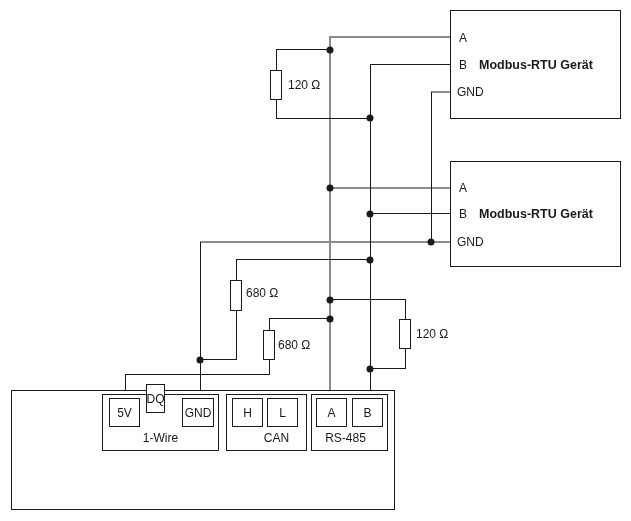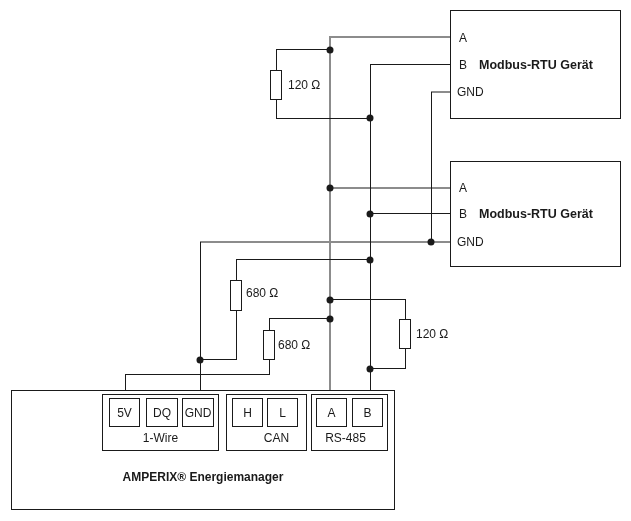--- a/index.html
+++ b/index.html
@@ -86,29 +86,28 @@
   <div class="box" style="left:450px;top:161px;width:171px;height:106px;"></div>
   <span class="lbl" style="left:459px;top:181px;">A</span>
   <span class="lbl" style="left:459px;top:207px;">B</span>
   <span class="lbl b" style="left:479px;top:207px;">Modbus-RTU Gerät</span>
   <span class="lbl" style="left:457px;top:235px;">GND</span>
 
   <div class="box" style="left:11px;top:390px;width:384px;height:120px;"></div>
 
   <div class="grp" style="left:102px;top:394px;width:117px;height:57px;"></div>
   <div class="term" style="left:109px;top:398px;width:31px;height:29px;">5V</div>
-  <div class="term" style="left:146px;top:398px;width:32px;height:29px;">DQ</div>
+  <div class="term" style="left:146px;top:384px;width:19px;height:29px;">DQ</div>
   <div class="term" style="left:182px;top:398px;width:32px;height:29px;">GND</div>
   <div class="cap" style="left:102px;top:431px;width:117px;">1-Wire</div>
 
   <div class="grp" style="left:226px;top:394px;width:81px;height:57px;"></div>
   <div class="term" style="left:232px;top:398px;width:31px;height:29px;">H</div>
   <div class="term" style="left:267px;top:398px;width:31px;height:29px;">L</div>
   <div class="cap" style="left:226px;top:431px;width:101px;">CAN</div>
 
   <div class="grp" style="left:311px;top:394px;width:77px;height:57px;"></div>
   <div class="term" style="left:316px;top:398px;width:31px;height:29px;">A</div>
   <div class="term" style="left:352px;top:398px;width:31px;height:29px;">B</div>
   <div class="cap" style="left:311px;top:431px;width:69px;">RS-485</div>
 
-  <span class="cap b" style="left:11px;top:470px;width:384px;">AMPERIX® Energiemanager</span>
 
 </div>
 
 </body></html>

